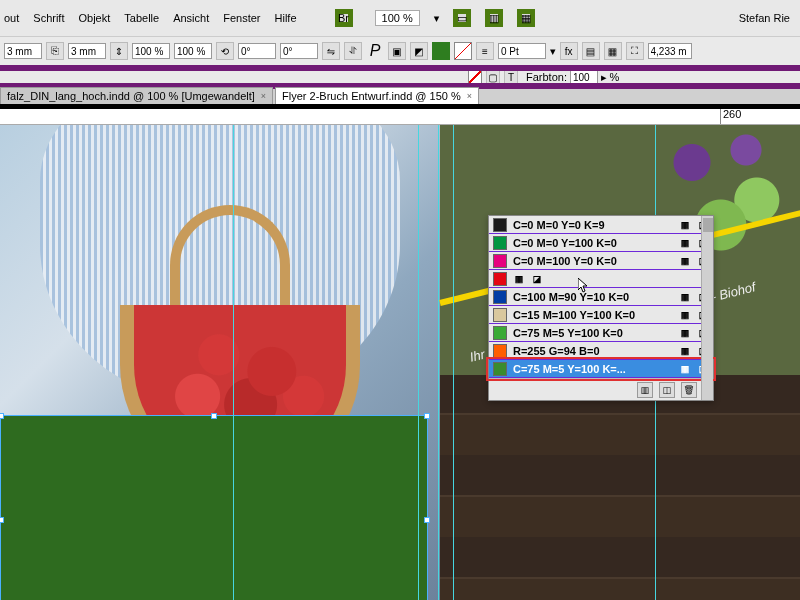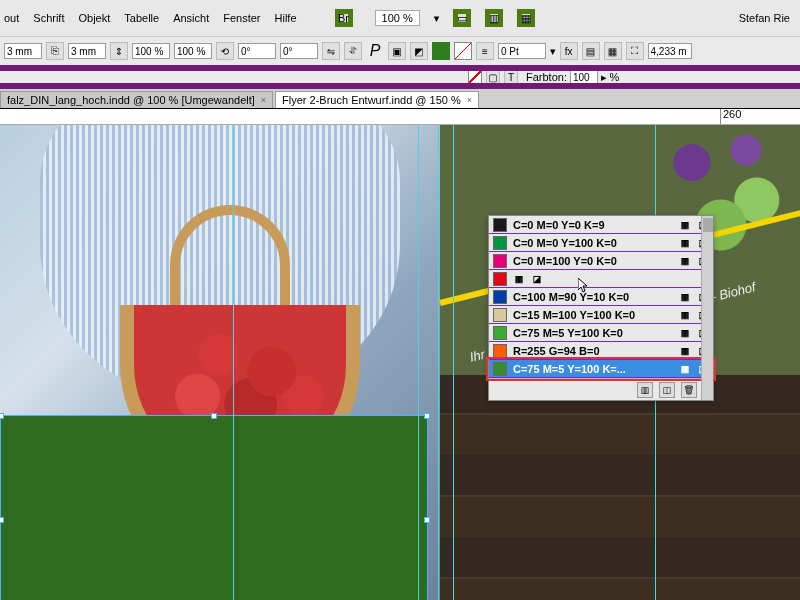--- a/index.html
+++ b/index.html
@@ -9,21 +9,21 @@
 .menubar .zoom{margin-left:8px;border:1px solid #aaa;padding:1px 6px;background:#fff;}
 .menubar .iconbtn{width:18px;height:18px;display:flex;align-items:center;justify-content:center;border:5px solid #4d7c0f;background:#ddd;}
 .menubar .user{margin-left:auto;padding-right:6px;}
 .ctrlbar{height:34px;background:#eaeaea;border-bottom:6px solid #701a75;display:flex;align-items:center;padding:2px 4px;gap:4px;overflow:hidden;}
 .ctrlbar .field{display:flex;align-items:center;gap:1px;}
 .ctrlbar input{width:38px;height:16px;font-size:10px;border:1px solid #999;padding:0 2px;background:#fff;}
 .ctrlbar .ic{width:18px;height:18px;border:1px solid #bbb;background:#e0e0e0;display:flex;align-items:center;justify-content:center;font-size:10px;}
 .ctrlbar .sw{width:18px;height:18px;}
 .ctrlbar .farb{display:flex;align-items:center;gap:3px;margin-left:4px;}
 .ctrlbar .farb input{width:28px;}
-.tabs{height:20px;background:#d0d0d0;display:flex;align-items:flex-end;border-bottom:1px solid #000000;}
+.tabs{height:20px;background:#d0d0d0;display:flex;align-items:flex-end;border-bottom:5px solid #000000;}
 .tab{background:#c8c8c8;border:1px solid #999;border-bottom:none;padding:2px 6px;font-size:10px;display:flex;align-items:center;gap:6px;margin-right:2px;}
 .tab.active{background:#fff;}
 .tab .x{font-size:9px;color:#666;}
 .ruler-h{height:16px;background:#fff;border-bottom:1px solid #aaa;position:relative;font-size:9px;overflow:hidden;}
 .ruler-h .tick{position:absolute;top:0;height:16px;border-left:1px solid #888;padding-left:2px;line-height:10px;}
 .canvas{position:relative;width:800px;height:494px;background:#999;overflow:hidden;}
 .img-left{position:absolute;left:0;top:0;width:440px;height:494px;background:linear-gradient(135deg,#b8cfe0 0%,#d5e0ea 30%,#8fa8bf 60%,#6a8099 100%);}
 .shirt{position:absolute;left:40px;top:-40px;width:360px;height:320px;background:repeating-linear-gradient(90deg,#a5c0dd 0 3px,#e8eef5 3px 6px),repeating-linear-gradient(0deg,#a5c0dd 0 3px,transparent 3px 6px);border-radius:30% 30% 50% 50%;opacity:0.9;}
 .basket{position:absolute;left:120px;top:180px;width:240px;height:180px;border:14px solid #c89b5a;border-top:none;border-radius:0 0 120px 120px;background:radial-gradient(circle at 40% 30%,#d43838 0 20px,transparent 21px),radial-gradient(circle at 65% 40%,#c72f2f 0 24px,transparent 25px),radial-gradient(circle at 30% 55%,#e04545 0 22px,transparent 23px),radial-gradient(circle at 55% 60%,#b82a2a 0 26px,transparent 27px),radial-gradient(circle at 80% 55%,#d43838 0 20px,transparent 21px),#cc3636;}
 .handle{position:absolute;left:170px;top:80px;width:120px;height:120px;border:10px solid #c89b5a;border-bottom:none;border-radius:60px 60px 0 0;}

